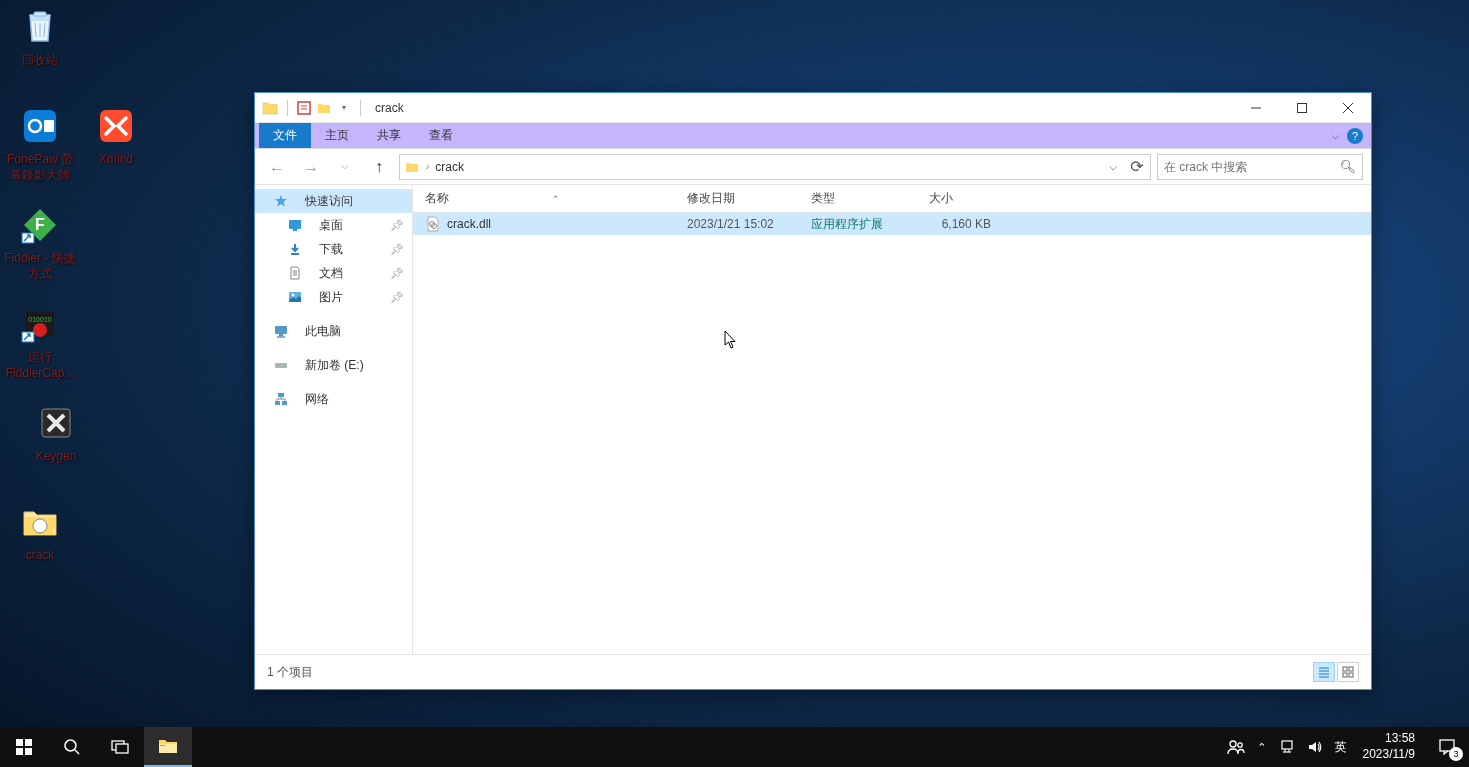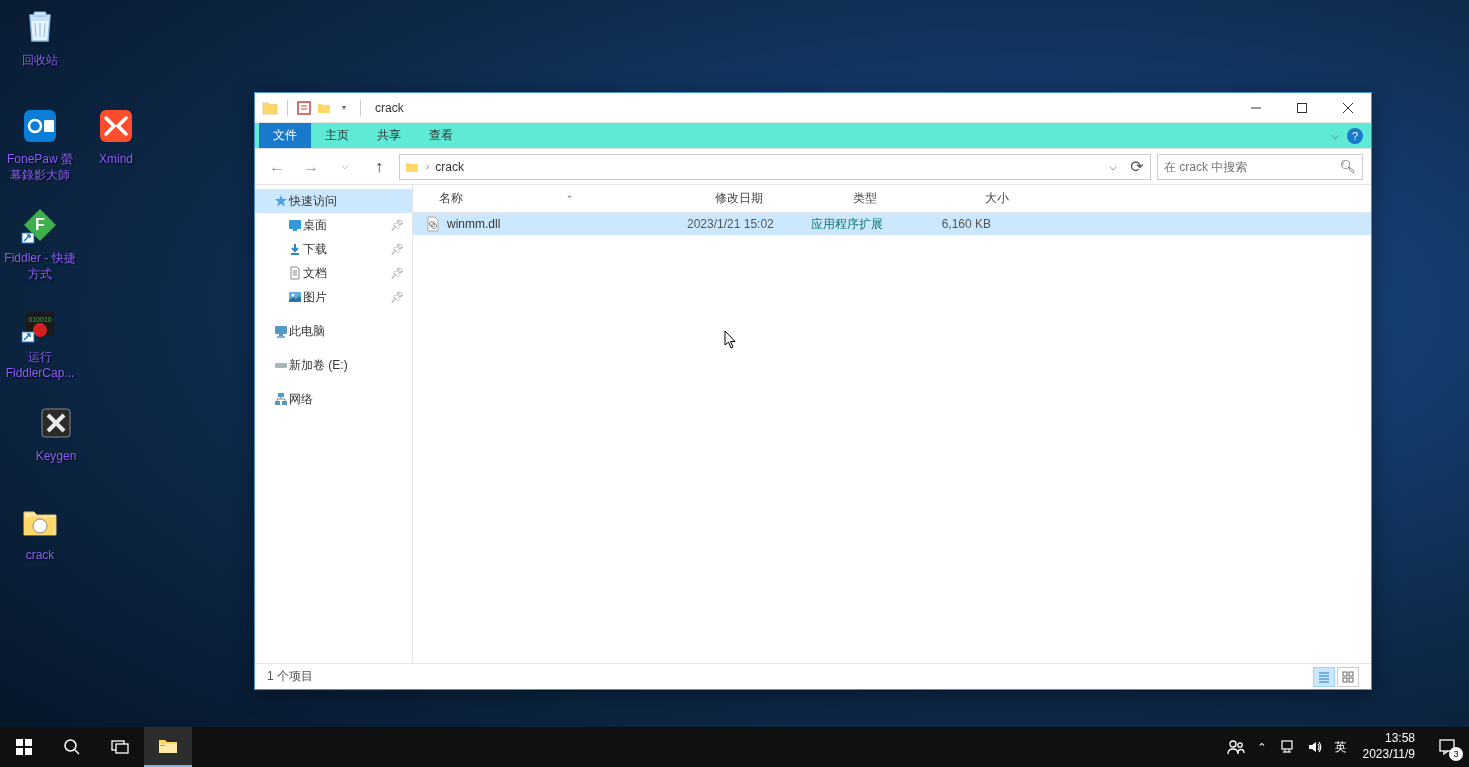--- a/index.html
+++ b/index.html
@@ -2,81 +2,81 @@
 <html><head>
 <meta charset="utf-8">
 <style>
 * { margin: 0; padding: 0; box-sizing: border-box; font-family: "Microsoft YaHei", "Segoe UI", sans-serif; }
 body { width: 1469px; height: 767px; background: radial-gradient(ellipse at 70% 40%, #1a4d8f 0%, #0d2847 60%, #051426 100%); overflow: hidden; position: relative; }
 
 
 .desktop { position: absolute; top: 0; left: 0; right: 0; bottom: 40px; }
 .dicon { position: absolute; width: 76px; text-align: center; cursor: pointer; }
 .dicon .ic { width: 44px; height: 44px; margin: 0 auto 4px; display: flex; align-items: center; justify-content: center; }
-.dicon .lbl { color: #8b5cf6; font-size: 12px; text-shadow: 1px 1px 2px rgba(0,0,0,.8); line-height: 1.3; word-wrap: break-word; }
+.dicon .lbl { color: #7f1d1d; font-size: 12px; text-shadow: 1px 1px 2px rgba(0,0,0,.8); line-height: 1.3; word-wrap: break-word; }
 
 
 .explorer { position: absolute; left: 254px; top: 92px; width: 1118px; height: 598px; background: #fff; border: 1px solid #4a90d9; box-shadow: 0 4px 20px rgba(0,0,0,.4); display: flex; flex-direction: column; }
 .titlebar { height: 30px; background: #fff; display: flex; align-items: center; border-bottom: 1px solid #e5e5e5; }
 .titlebar-left { display: flex; align-items: center; padding-left: 6px; gap: 4px; }
 .titlebar-left .folder-ic { width: 18px; height: 18px; }
 .qat-sep { width: 1px; height: 16px; background: #ccc; margin: 0 4px; }
 .qat-ic { width: 16px; height: 16px; display: flex; align-items: center; justify-content: center; }
 .title-text { font-size: 12px; color: #333; margin-left: 6px; }
 .titlebar-right { margin-left: auto; display: flex; }
 .winbtn { width: 46px; height: 30px; display: flex; align-items: center; justify-content: center; cursor: pointer; }
 
-.ribbon { height: 26px; background: #5eead4; display: flex; align-items: center; border-bottom: 1px solid #ddd; padding-left: 4px; position: relative; }
+.ribbon { height: 26px; background: #c4b5fd; display: flex; align-items: center; border-bottom: 1px solid #ddd; padding-left: 4px; position: relative; }
 .ribbon-tab { padding: 4px 14px; font-size: 12px; cursor: pointer; color: #333; }
 .ribbon-tab.file { background: #1979ca; color: #fff; }
 .ribbon-help { position: absolute; right: 8px; display: flex; align-items: center; gap: 8px; }
 .help-ic { width: 16px; height: 16px; border-radius: 50%; background: #1979ca; color: #fff; font-size: 11px; display: flex; align-items: center; justify-content: center; }
 
 .addrbar { height: 36px; display: flex; align-items: center; padding: 4px 8px; gap: 6px; border-bottom: 1px solid #e5e5e5; }
 .navbtn { width: 28px; height: 28px; display: flex; align-items: center; justify-content: center; color: #999; cursor: pointer; }
 .navbtn.enabled { color: #333; }
 .addrbox { flex: 1; height: 26px; border: 1px solid #ccc; display: flex; align-items: center; padding: 0 4px; gap: 6px; }
 .addr-path { font-size: 12px; color: #333; flex: 1; }
 .addr-drop { width: 18px; text-align: center; color: #666; font-size: 10px; cursor: pointer; }
 .addr-refresh { width: 18px; text-align: center; color: #555; cursor: pointer; }
 .searchbox { width: 206px; height: 26px; border: 1px solid #ccc; display: flex; align-items: center; padding: 0 6px; }
 .searchbox input { border: none; outline: none; flex: 1; font-size: 12px; color: #999; }
 .search-ic { color: #555; font-size: 13px; }
 
 .body { flex: 1; display: flex; overflow: hidden; }
 .nav { width: 158px; background: #fff; border-right: 1px solid #e5e5e5; padding-top: 4px; overflow-y: auto; }
-.nav-item { height: 24px; display: flex; align-items: center; padding-left: 18px; gap: 0; font-size: 12px; color: #333; cursor: pointer; position: relative; }
+.nav-item { height: 24px; display: flex; align-items: center; padding-left: 18px; gap: 16px; font-size: 12px; color: #333; cursor: pointer; position: relative; }
 .nav-item.selected { background: #cce8ff; }
 .nav-item.sub { padding-left: 32px; }
 .nav-item .pin { position: absolute; right: 8px; color: #888; font-size: 11px; }
 .nav-ic { width: 16px; height: 16px; display: flex; align-items: center; justify-content: center; }
 .nav-spacer { height: 10px; }
 
 .content { flex: 1; display: flex; flex-direction: column; background: #fff; }
 .col-headers { height: 28px; display: flex; align-items: center; border-bottom: 1px solid #e5e5e5; font-size: 12px; color: #444; }
-.col { padding: 0 12px; display: flex; align-items: center; height: 100%; border-right: 1px solid transparent; margin-left: 14px; }
+.col { padding: 0 12px; display: flex; align-items: center; height: 100%; border-right: 1px solid transparent; }
 .col-name { width: 262px; }
 .col-date { width: 124px; }
 .col-type { width: 118px; }
 .col-size { width: 86px; justify-content: flex-start; text-align: center; }
 .sort-ind { margin: 0 auto; font-size: 9px; color: #666; }
 
 .files { flex: 1; overflow: auto; }
 .file-row { height: 22px; display: flex; align-items: center; font-size: 12px; color: #333; cursor: pointer; }
 .file-row.selected { background: #cce8ff; }
 .cell { padding: 0 12px; }
 .cell-name { width: 262px; display: flex; align-items: center; gap: 6px; }
 .cell-date { width: 124px; color: #555; }
 .cell-type { width: 118px; color: #0f766e; }
 .cell-size { width: 86px; text-align: right; color: #555; }
 .file-ic { width: 16px; height: 16px; }
 
 .cursor { position: absolute; left: 469px; top: 237px; pointer-events: none; z-index: 100; }
 
-.statusbar { height: 26px; border-top: 1px solid #e5e5e5; display: flex; align-items: center; padding: 0 12px; font-size: 12px; color: #555; }
+.statusbar { height: 35px; border-top: 1px solid #e5e5e5; display: flex; align-items: center; padding: 0 12px; font-size: 12px; color: #555; }
 .statusbar-right { margin-left: auto; display: flex; gap: 2px; }
 .viewbtn { width: 22px; height: 20px; border: 1px solid #ccc; display: flex; align-items: center; justify-content: center; cursor: pointer; font-size: 11px; }
 .viewbtn.active { background: #cce8ff; border-color: #99d1ff; }
 
 
 .taskbar { position: absolute; bottom: 0; left: 0; right: 0; height: 40px; background: #101010; display: flex; align-items: center; }
 .tbtn { width: 48px; height: 40px; display: flex; align-items: center; justify-content: center; cursor: pointer; color: #fff; }
 .tbtn.active { background: rgba(255,255,255,.12); border-bottom: 2px solid #76b9ed; }
 .tray { margin-left: auto; display: flex; align-items: center; color: #fff; font-size: 12px; }
 .tray-ic { padding: 0 6px; height: 40px; display: flex; align-items: center; cursor: pointer; }
@@ -338,21 +338,21 @@
       <div class="files">
         <div class="file-row selected">
           <div class="cell cell-name">
             <span class="file-ic">
                 <svg width="16" height="16" viewBox="0 0 16 16">
                   <path d="M3 1 L10 1 L13 4 L13 15 L3 15 Z" fill="#fff" stroke="#aaa"></path>
                   <circle cx="7" cy="8" r="2.5" fill="none" stroke="#888"></circle>
                   <circle cx="9" cy="10" r="2.5" fill="none" stroke="#888"></circle>
                 </svg>
               </span>
-            <span>winmm.dll</span>
+            <span>crack.dll</span>
           </div>
           <div class="cell cell-date">2023/1/21 15:02</div>
           <div class="cell cell-type">应用程序扩展</div>
           <div class="cell cell-size">6,160 KB</div>
         </div>
       </div>
     </div>
   </div>
 
   <svg class="cursor" width="16" height="20" viewBox="0 0 16 20">

